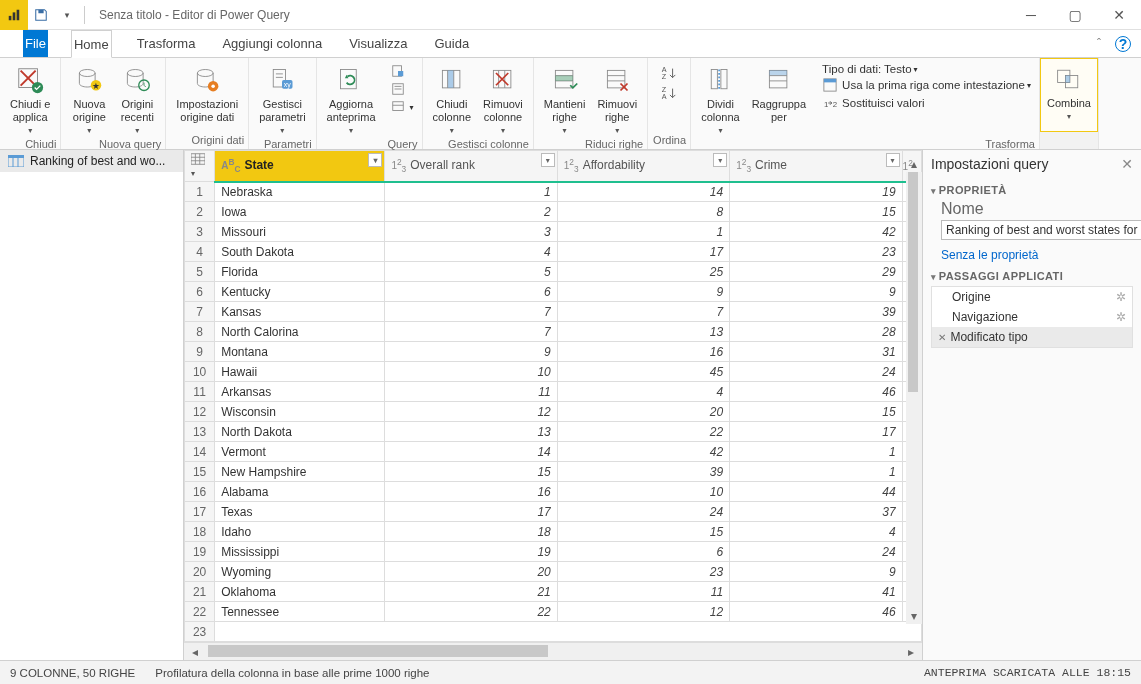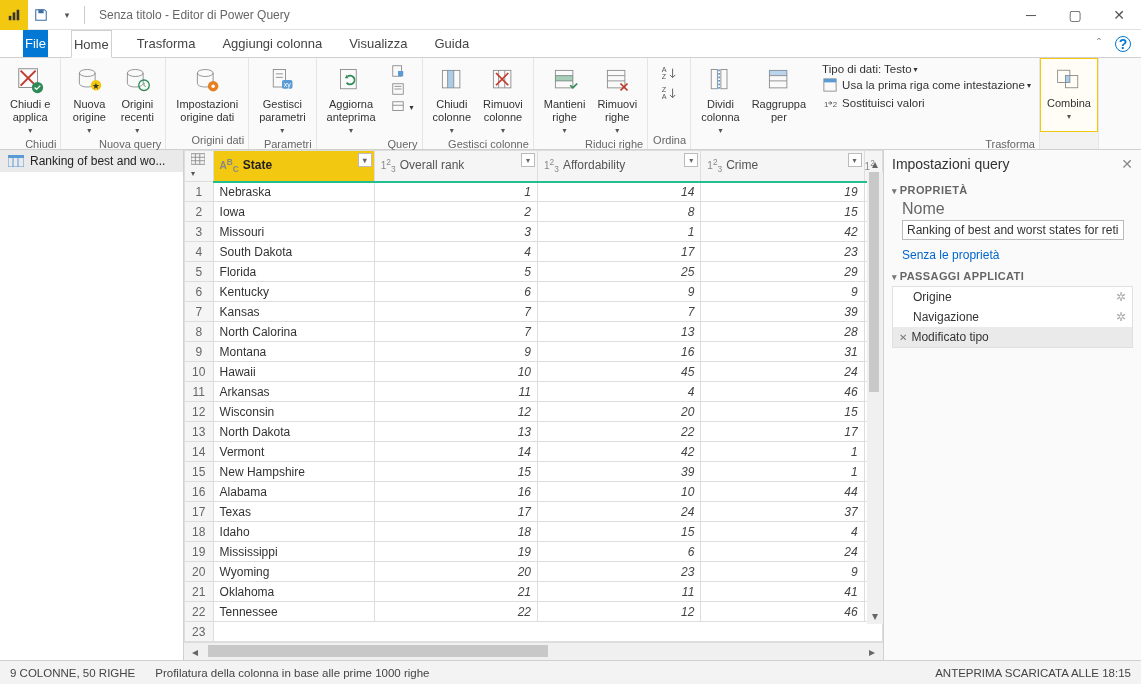--- a/index.html
+++ b/index.html
@@ -62,37 +62,37 @@
 .underline-green { border-bottom:2px solid #1fbf8f !important;}
 .hscroll { height:18px; background:#f0f0f0; border-top:1px solid #ddd; position:relative;}
 .hscroll .thumb {position:absolute; left:24px; top:2px; height:12px; width:340px; background:#c8c8c8;}
 .hscroll .arrow {position:absolute; top:0; width:18px; height:18px; display:flex; align-items:center; justify-content:center; color:#666;}
 .vscroll {position:absolute; right:0; top:22px; bottom:18px; width:16px; background:#f0f0f0;}
 .vscroll .thumb{position:absolute; top:0; left:2px; width:10px; height:220px; background:#c8c8c8;}
 .vscroll .arrow{position:absolute; left:0; width:16px; height:16px; display:flex; align-items:center; justify-content:center; color:#666;}
 table.dg td.cut{border-right:none;}
 
 
-.settings { width:258px; border-left:1px solid #d0d0d0; background:#fafafa; padding:6px 8px; font-size:12px; }
+.settings { width:219px; border-left:1px solid #d0d0d0; background:#fafafa; padding:6px 8px; font-size:12px; }
 .settings-head { display:flex; align-items:center; font-size:14px; color:#333; padding-bottom:6px;}
 .settings-head .close {margin-left:auto; color:#888; font-size:14px;}
 .sect-title {font-size:11px; color:#666; letter-spacing:0.4px; margin-top:6px; font-weight:600;}
 .sect-title::before{content:"▾ "; color:#777; font-size:9px;}
 .prop-name {font-size:16px; color:#666; margin:4px 0 2px 10px;}
 .prop-input {margin-left:10px; width:222px; border:1px solid #bbb; padding:2px 4px; font-size:12px; background:#fff; color:#333; font-family:inherit;}
 .link {color:#0066cc; margin:8px 0 8px 10px; display:block; font-size:12px;}
 .steps {margin-top:4px; border:1px solid #e0e0e0; background:#fff;}
 .step {display:flex; align-items:center; padding:3px 6px; font-size:12px; color:#333;}
 .step.sel {background:#eaeaea;}
 .step .gear {margin-left:auto; color:#aaa; font-size:12px;}
 .step .xmark {margin-right:4px; color:#777; font-size:10px;}
 
 
 .statusbar { height:24px; background:#f3f3f3; border-top:1px solid #d0d0d0; display:flex; align-items:center; padding:0 10px; font-size:11.5px; color:#444;}
-.statusbar .right{margin-left:auto;}
+.statusbar .right{margin-left:auto;font-family:Liberation Mono, monospace;}
 
 svg { display:block; }
 </style>
 </head>
 <body>
 
 <div class="titlebar">
   <div class="app-icon">
     <svg viewBox="0 0 16 16">
         <rect x="2" y="9" width="3" height="5" fill="#333"></rect>

